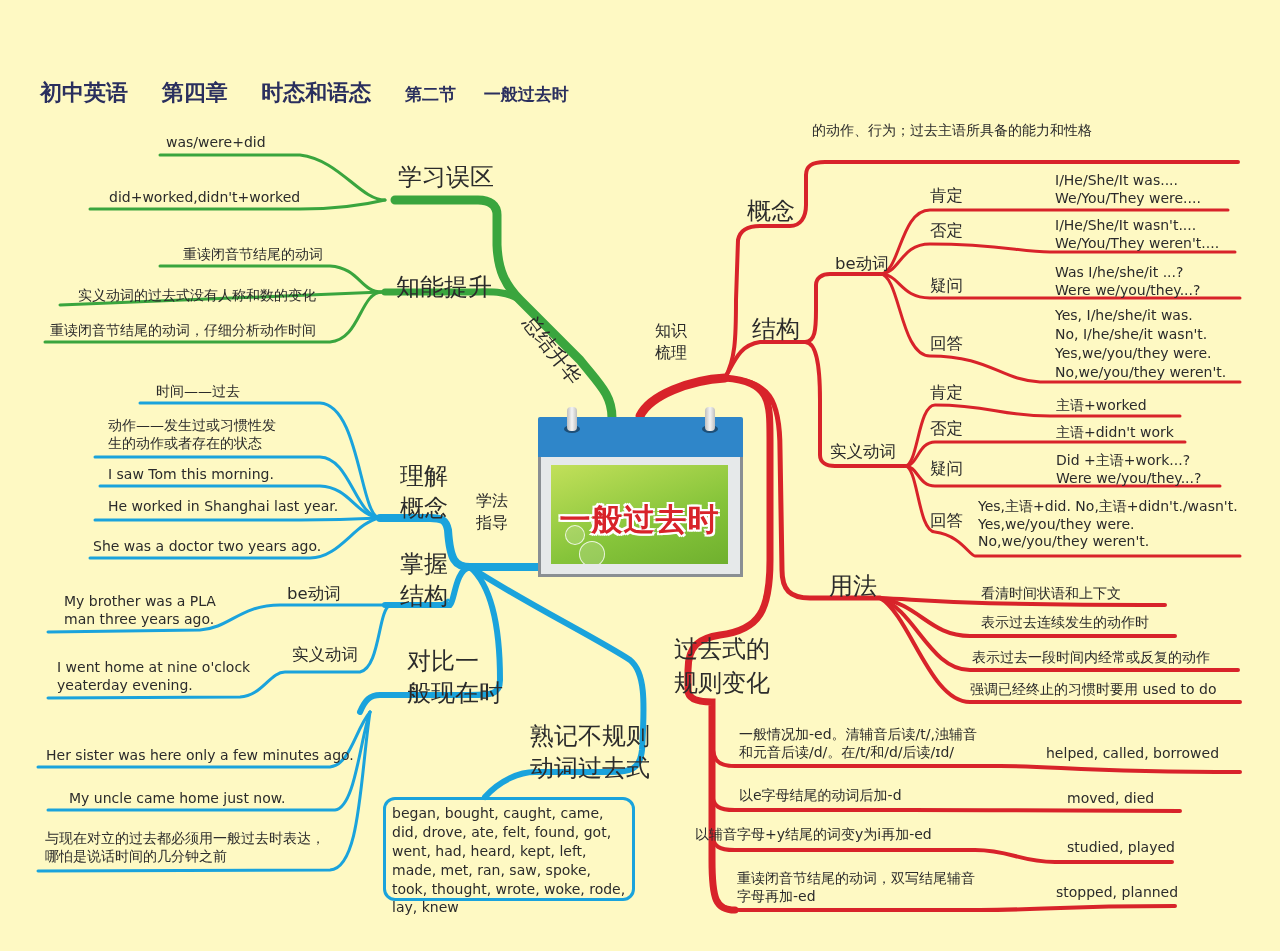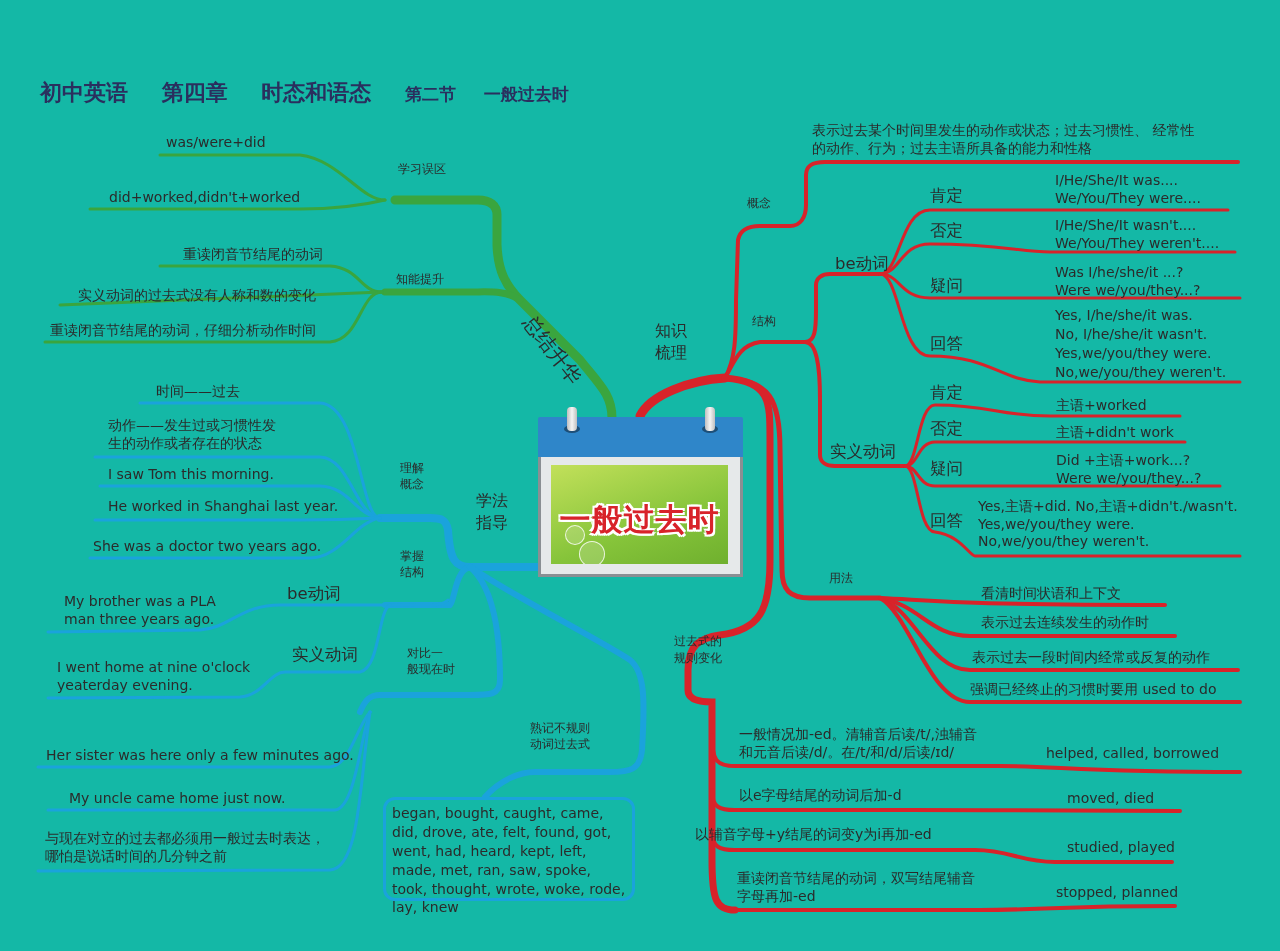--- a/index.html
+++ b/index.html
@@ -1,25 +1,25 @@
 <!DOCTYPE html>
 <html><head>
 <meta charset="utf-8">
 <style>
   html, body { margin:0; padding:0; background:#ffffff; }
-  #stage { position:relative; width:1280px; height:951px; overflow:hidden; background:#14b8a6;
+  #stage { position:relative; width:1280px; height:951px; overflow:hidden; background:#fef9c3;
     font-family:"DejaVu Sans","Liberation Sans",sans-serif; color:#2b2b2b; }
   svg.lines { position:absolute; left:0; top:0; width:1280px; height:951px; }
   .t { position:absolute; white-space:nowrap; line-height:1.25; }
   .title { position:absolute; left:40px; top:78px; font-weight:bold; color:#2a2f5e; font-size:22px; white-space:nowrap; }
   .title span { margin-right:26px; }
   .title .sub { font-size:17px; margin-right:20px; }
   .s14 { font-size:14px; }
   .s16 { font-size:16.5px; }
-  .s19 { font-size:12px; }
+  .s19 { font-size:24px; }
   .s20 { font-size:16px; line-height:1.35; }
   .calendar { position:absolute; left:538px; top:417px; width:205px; height:160px; }
   .cal-top { position:absolute; left:0; top:0; width:205px; height:40px; background:#2f86c9; border-radius:2px 2px 0 0; }
   .cal-body { position:absolute; left:0; top:40px; width:205px; height:120px; background:#e6e9ea; border:3px solid #8a8f93; border-top:none; box-sizing:border-box; }
   .cal-green { position:absolute; left:10px; top:8px; right:12px; bottom:10px; background:linear-gradient(160deg,#c2e05a 0%,#86c43a 60%,#6fb02e 100%); overflow:hidden; }
   .cal-ring { position:absolute; top:-10px; width:10px; height:24px; background:linear-gradient(90deg,#bfbfbf,#f4f4f4,#bfbfbf); border-radius:4px; }
   .cal-hole { position:absolute; top:8px; width:16px; height:8px; background:#1d4f78; border-radius:50%; }
   .cal-title { position:absolute; left:0; right:0; top:34px; text-align:center; font-size:31px; font-weight:bold; color:#d8232a;
     text-shadow: -2px -2px 0 #fff, 2px -2px 0 #fff, -2px 2px 0 #fff, 2px 2px 0 #fff, 0 2px 0 #fff, 0 -2px 0 #fff; letter-spacing:1px; }
   .bubble { position:absolute; border-radius:50%; border:1px solid rgba(255,255,255,0.8); background:rgba(255,255,255,0.18); }
@@ -127,21 +127,20 @@
   <div class="t s14" style="left:183px;top:246px">重读闭音节结尾的动词</div>
   <div class="t s14" style="left:78px;top:287px">实义动词的过去式没有人称和数的变化</div>
   <div class="t s14" style="left:50px;top:322px">重读闭音节结尾的动词，仔细分析动作时间</div>
 
   <div class="t s20" style="left:655px;top:320px">
     <div>知识</div>
     <div>梳理</div>
   </div>
   <div class="t s19" style="left:747px;top:196px">概念</div>
   <div class="t s14" style="left:812px;top:122px">
-    <div>表示过去某个时间里发生的动作或状态；过去习惯性、 经常性</div>
     <div>的动作、行为；过去主语所具备的能力和性格</div>
   </div>
   <div class="t s19" style="left:752px;top:314px">结构</div>
   <div class="t s16" style="left:835px;top:254px">be动词</div>
 
   <div class="t s16" style="left:930px;top:186px">肯定</div>
   <div class="t s14" style="left:1055px;top:172px">
     <div>I/He/She/It was....</div>
     <div>We/You/They were....</div>
   </div>

